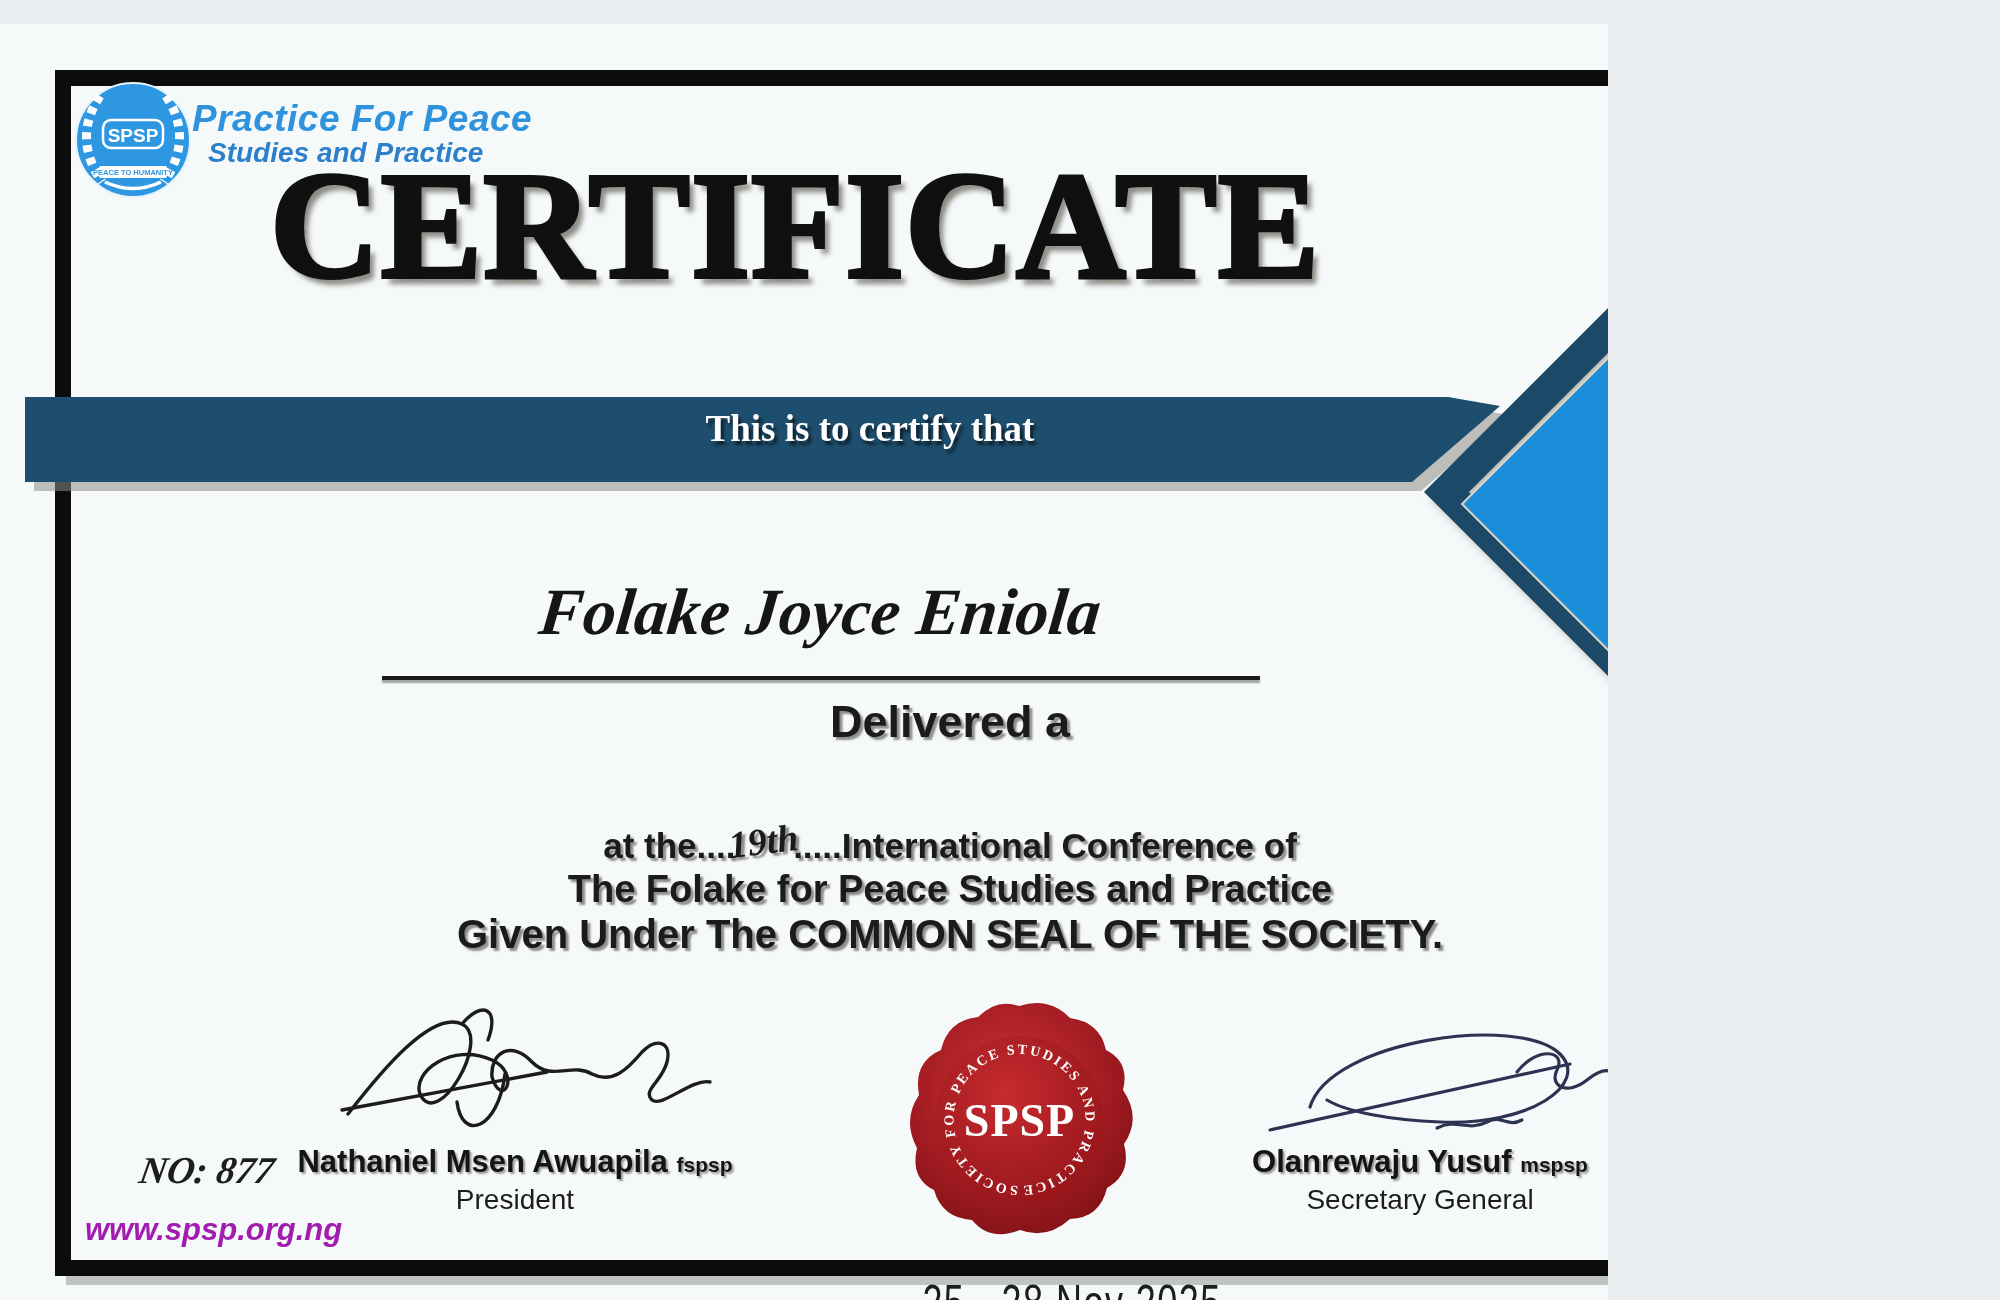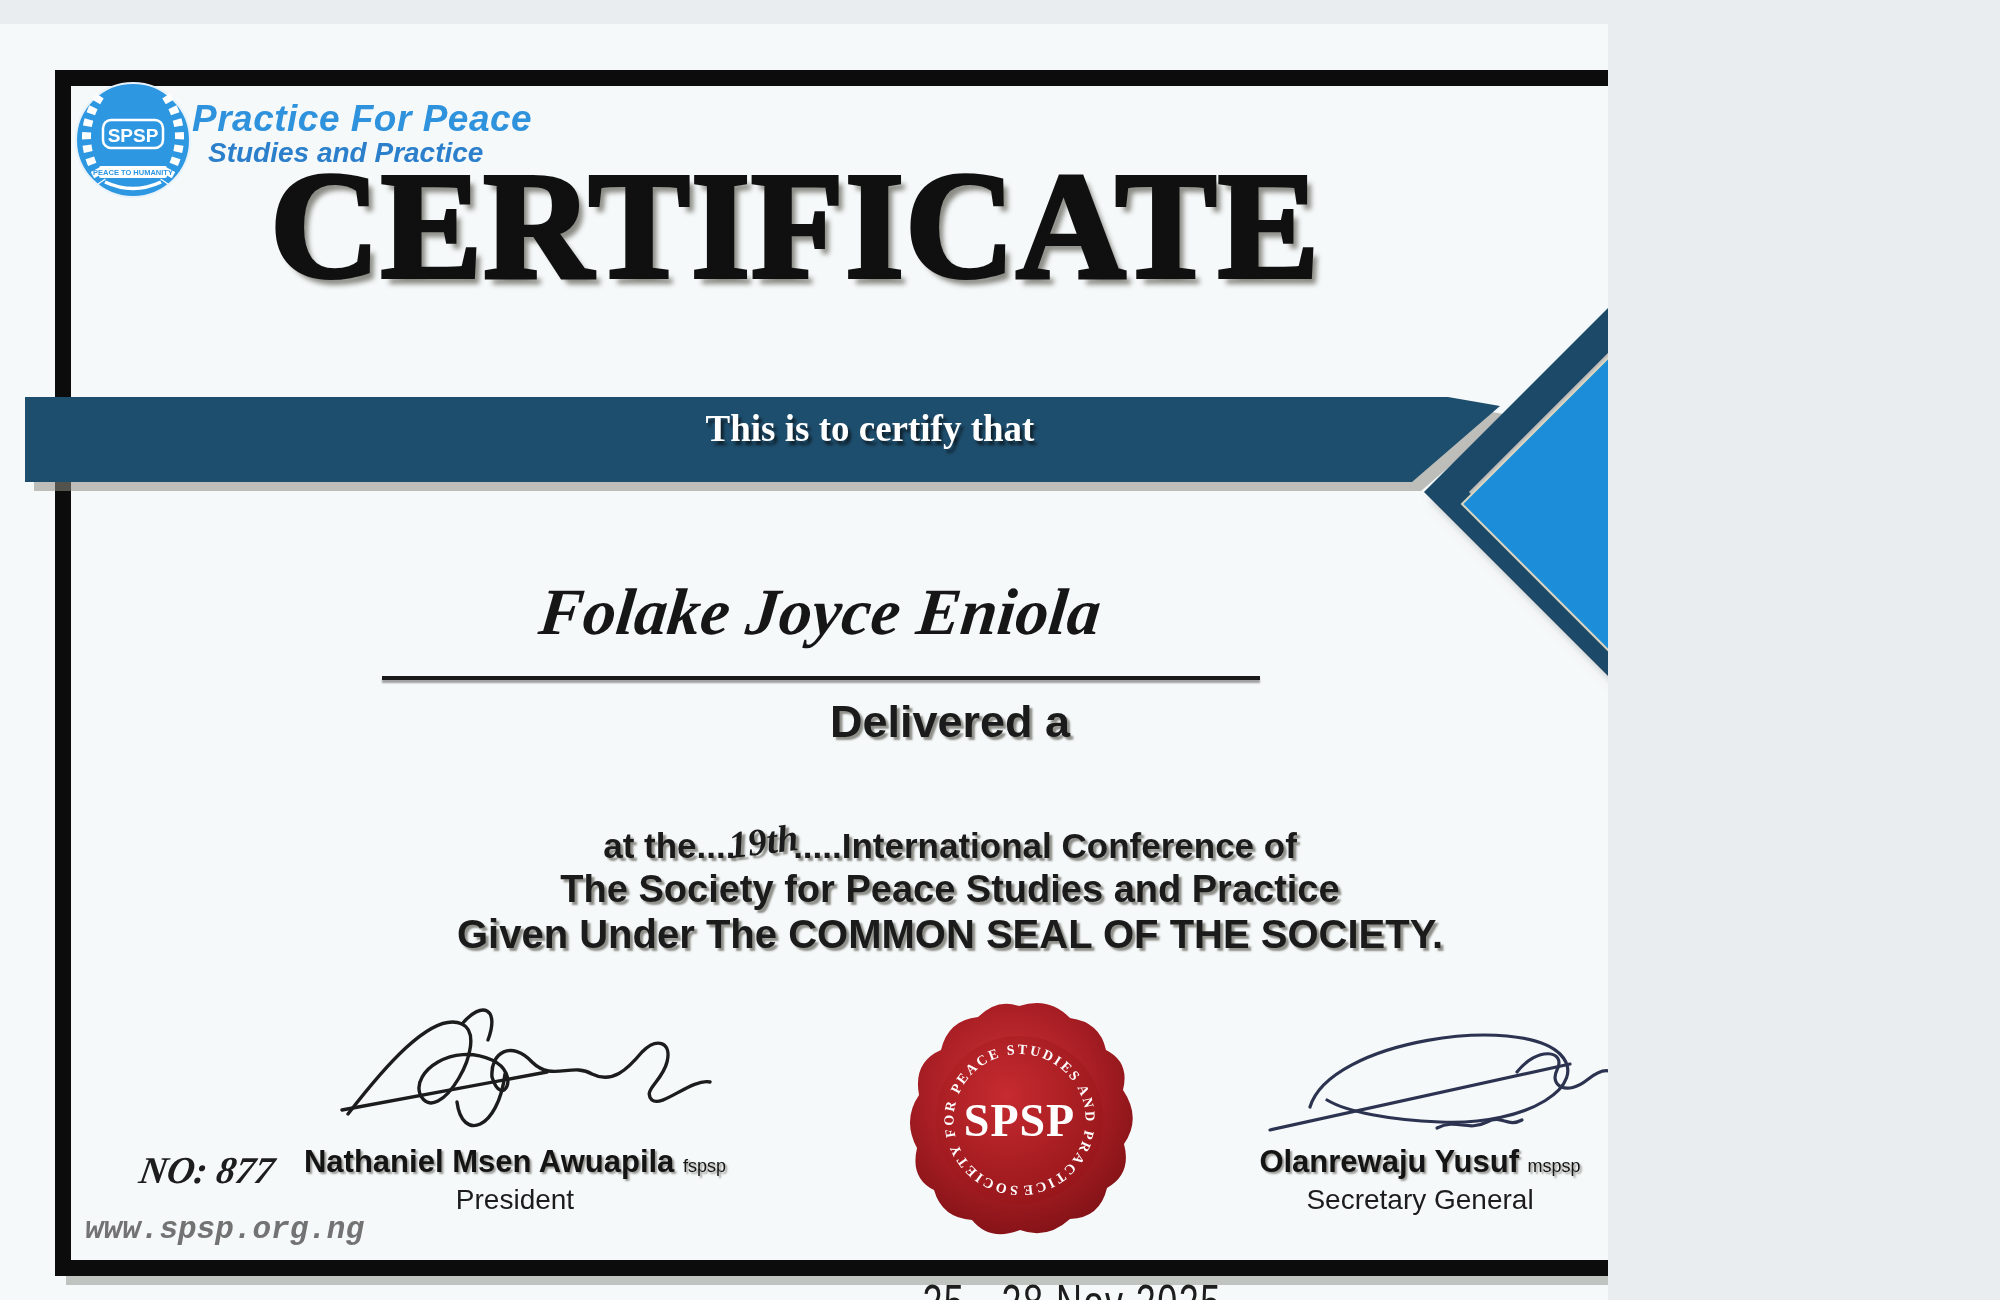--- a/index.html
+++ b/index.html
@@ -39,29 +39,29 @@
          font-weight:bold;font-size:38px;transform:rotate(-7deg) translateY(-4px);
          margin:0 -6px;}
   .line3{top:844px;font-size:38px;font-weight:bold;}
   .line4{top:888px;font-size:40px;font-weight:bold;}
   
   .serial{left:140px;top:1124px;width:260px;font-family:"Liberation Serif",serif;
          font-style:italic;font-weight:bold;font-size:38px;color:#1d1d1d;
          transform:skewX(-10deg);}
   .sig-name{text-align:center;font-size:31px;font-weight:bold;color:#141414;
          text-shadow:2px 2px 2px rgba(130,130,124,.8);}
-  .sig-suffix{font-size:18px;font-weight:normal;}
+  .sig-suffix{font-size:21px;font-weight:bold;}
   .sig-title{text-align:center;font-size:28px;color:#1c1c1c;}
   .sig-left-name{left:265px;top:1120px;width:500px;}
   .sig-left-title{left:265px;top:1160px;width:500px;}
   .sig-right-name{left:1170px;top:1120px;width:500px;}
   .sig-right-title{left:1170px;top:1160px;width:500px;}
   
-  .website{left:85px;top:1188px;font-family:Liberation Mono, monospace;font-style:italic;
-         font-weight:bold;font-size:31px;color:#737373;}
+  .website{left:85px;top:1188px;font-family:Liberation Sans, sans-serif;font-style:italic;
+         font-weight:bold;font-size:31px;color:#a21caf;}
   .date{left:772px;top:1254px;width:600px;text-align:center;font-size:50px;color:#1d1d1d;
          transform:scaleX(.72);letter-spacing:2px;font-weight:500;line-height:1;}
 </style>
 </head>
 <body>
 
 <div id="stage">
 
   <svg class="abs" style="left:0;top:0" width="2000" height="1300" viewBox="0 0 2000 1300">
     <defs>
@@ -113,21 +113,21 @@
 
   <div class="abs title">CERTIFICATE</div>
 
   <div class="abs banner-text">This is to certify that</div>
 
   <div class="abs recipient">Folake Joyce Eniola</div>
   <div class="abs name-line"></div>
 
   <div class="abs bodyblock b-shadow line1">Delivered a</div>
   <div class="abs bodyblock b-shadow line2"><span>at the</span><span>....</span><span class="ordinal">19th</span><span>.....</span><span>International Conference of</span></div>
-  <div class="abs bodyblock b-shadow line3">The Society for Peace Studies and Practice</div>
+  <div class="abs bodyblock b-shadow line3">The Folake for Peace Studies and Practice</div>
   <div class="abs bodyblock b-shadow line4">Given Under The COMMON SEAL OF THE SOCIETY.</div>
 
   <div class="abs serial">NO: 877</div>
 
   <svg class="abs" style="left:340px;top:958px" width="380" height="158" viewBox="0 0 380 158">
     <g fill="none" stroke="#1c1c1c" stroke-width="3.4" stroke-linecap="round">
       <path d="M8,132 C42,88 92,28 122,42 C152,56 97,150 80,112 C72,90 112,60 152,78 C182,92 162,128 152,95 C150,70 172,58 192,80 C212,100 232,80 252,92 C272,102 287,88 302,70 C317,55 332,60 327,80 C322,100 302,108 312,118 C322,126 352,96 370,100"></path>
       <path d="M2,128 L207,90"></path>
       <path d="M122,42 C142,18 160,26 148,58"></path>
       <path d="M165,92 C158,148 122,160 117,120"></path>

